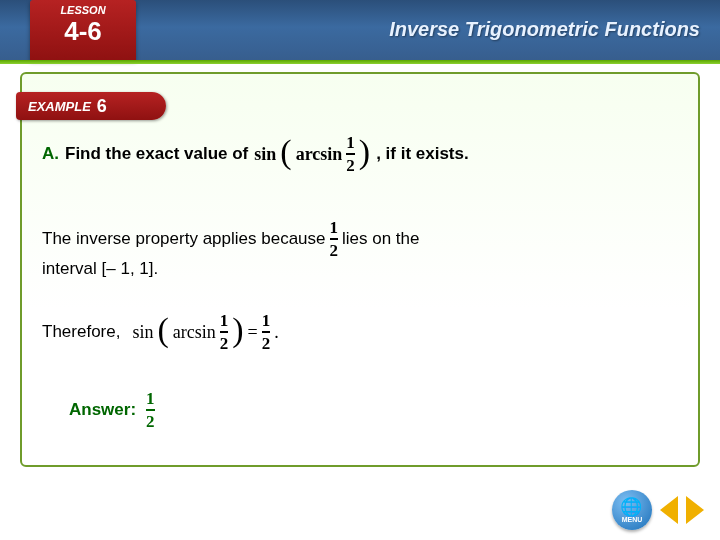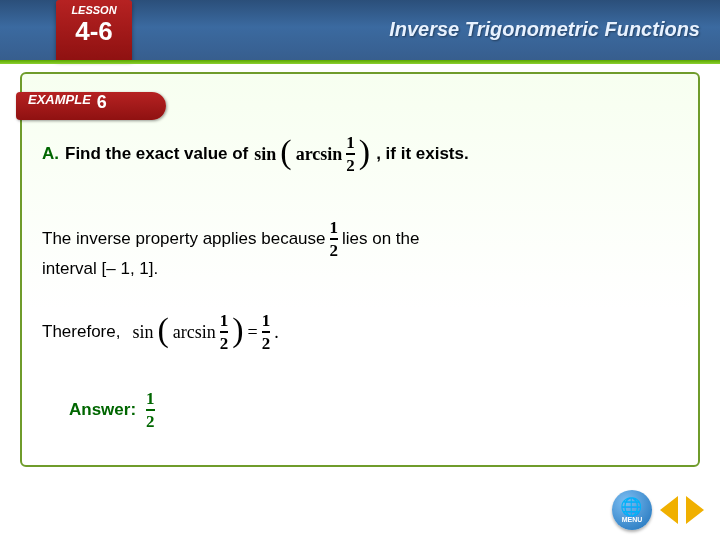--- a/index.html
+++ b/index.html
@@ -1,25 +1,25 @@
 <!DOCTYPE html>
 <html><head>
 <meta charset="utf-8">
 <style>
   * { margin: 0; padding: 0; box-sizing: border-box; }
   body { width: 720px; height: 540px; background: #000; font-family: Arial, Helvetica, sans-serif; overflow: hidden; }
   .slide { width: 720px; height: 540px; background: #fff; position: relative; }
   .topbar { position: absolute; top: 0; left: 0; width: 720px; height: 60px; background: linear-gradient(180deg, #2b4f7a 0%, #3b6aa0 45%, #375e8e 100%); }
   .topbar::after { content: ""; position: absolute; left: 0; right: 0; bottom: -4px; height: 4px; background: linear-gradient(180deg, #5aa500 0%, #8cd130 100%); }
-  .lesson-tab { position: absolute; top: 0; left: 30px; width: 76px; height: 60px; background: linear-gradient(180deg, #b62222 0%, #8f1111 100%); border-radius: 3px 3px 0 0; box-shadow: 0 2px 4px rgba(0,0,0,.4); margin-left: 26px; }
+  .lesson-tab { position: absolute; top: 0; left: 30px; width: 106px; height: 60px; background: linear-gradient(180deg, #b62222 0%, #8f1111 100%); border-radius: 3px 3px 0 0; box-shadow: 0 2px 4px rgba(0,0,0,.4); }
   .lesson-tab .lbl { color: #fff; font-size: 11px; font-weight: bold; text-align: center; display: block; padding-top: 4px; font-style: italic; }
   .lesson-tab .num { color: #fff; font-size: 26px; font-weight: bold; text-align: center; display: block; }
   .top-title { position: absolute; right: 20px; top: 18px; color: #e8f2ff; font-style: italic; font-weight: bold; font-size: 20px; text-shadow: 1px 1px 2px rgba(0,0,0,.4); }
   .main { position: absolute; left: 20px; right: 20px; top: 72px; height: 395px; background: linear-gradient(180deg, #f7fff0 0%, #ffffff 60%); border: 2px solid #6f9c2b; border-radius: 6px; padding: 24px 24px 0 24px; }
-  .ex-ribbon { position: absolute; left: -6px; top: 18px; width: 150px; height: 28px; background: linear-gradient(180deg, #b62222 0%, #8f1111 100%); border-radius: 4px 14px 14px 4px; box-shadow: 1px 1px 3px rgba(0,0,0,.4); display: flex; align-items: flex-start; padding-left: 12px; }
+  .ex-ribbon { position: absolute; left: -6px; top: 18px; width: 150px; height: 28px; background: linear-gradient(180deg, #b62222 0%, #8f1111 100%); border-radius: 4px 14px 14px 4px; box-shadow: 1px 1px 3px rgba(0,0,0,.4); display: flex; align-items: center; padding-left: 12px; }
   .ex-ribbon .exlbl { color: #fff; font-weight: bold; font-style: italic; font-size: 13px; margin-right: 6px; }
   .ex-ribbon .exnum { color: #fff; font-weight: bold; font-size: 18px; }
   .example-title { position: absolute; left: 175px; top: 22px; font-size: 17px; font-weight: bold; color: #000; }
   .body { position: absolute; left: 20px; right: 20px; top: 60px; }
   .line1 { font-size: 17px; font-weight: bold; color: #000; display: flex; align-items: center; gap: 6px; }
   .line1 .apart { color: #006600; }
   .line2 { font-size: 17px; margin-top: 45px; display: flex; align-items: center; flex-wrap: wrap; gap: 4px; }
   .line3 { font-size: 17px; }
   .ln-therefore { font-size: 17px; margin-top: 33px; display: flex; align-items: center; gap: 12px; }
   .ln-answer { font-size: 17px; font-weight: bold; margin-top: 38px; display: flex; align-items: center; gap: 10px; }

